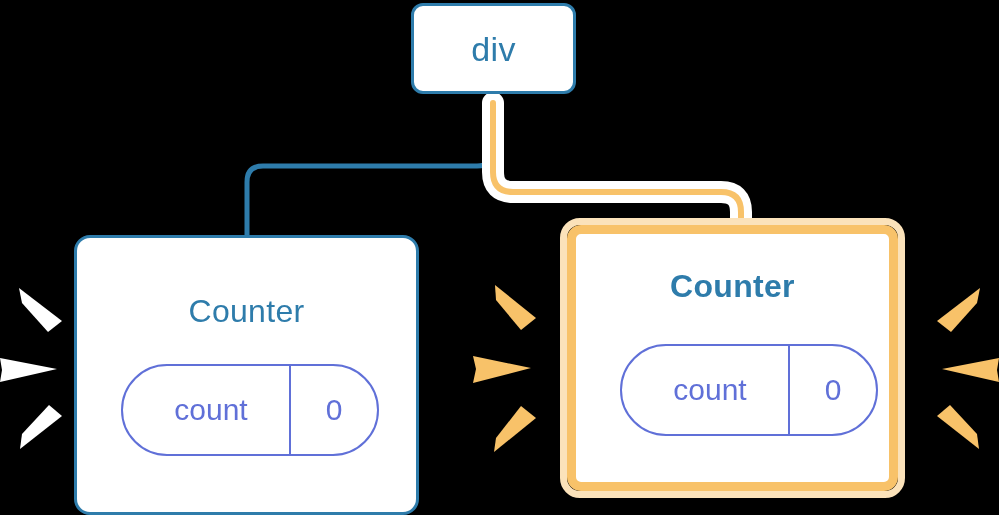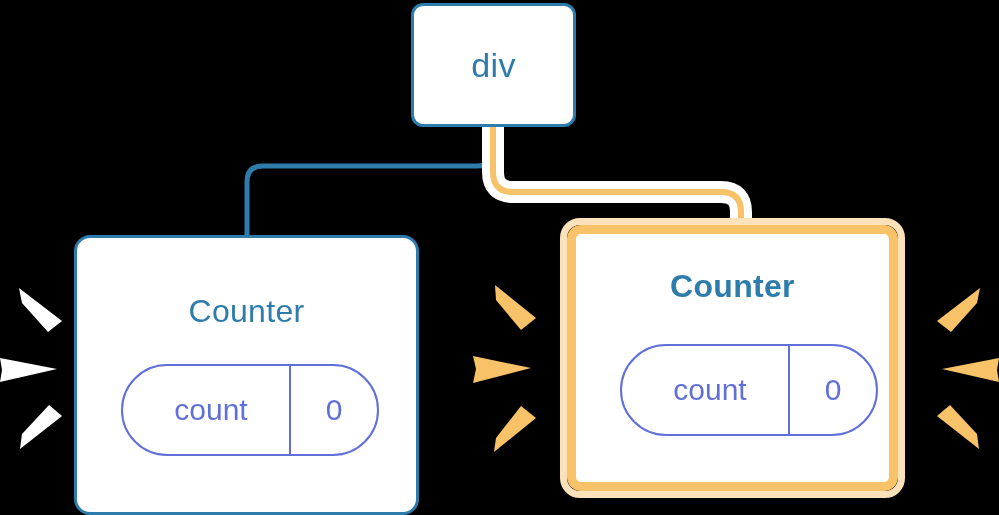--- a/index.html
+++ b/index.html
@@ -36,21 +36,21 @@
   
   .node {
     position: absolute;
     background: #ffffff;
     box-sizing: border-box;
   }
   .node-div {
     left: 411px;
     top: 3px;
     width: 165px;
-    height: 124px;
+    height: 91px;
     border: 3px solid #2E7CAB;
     border-radius: 12px;
     z-index: 6;
   }
   .node-div .node-title {
     position: absolute;
     left: 0;
     right: 0;
     top: 50%;
     transform: translateY(-50%);

